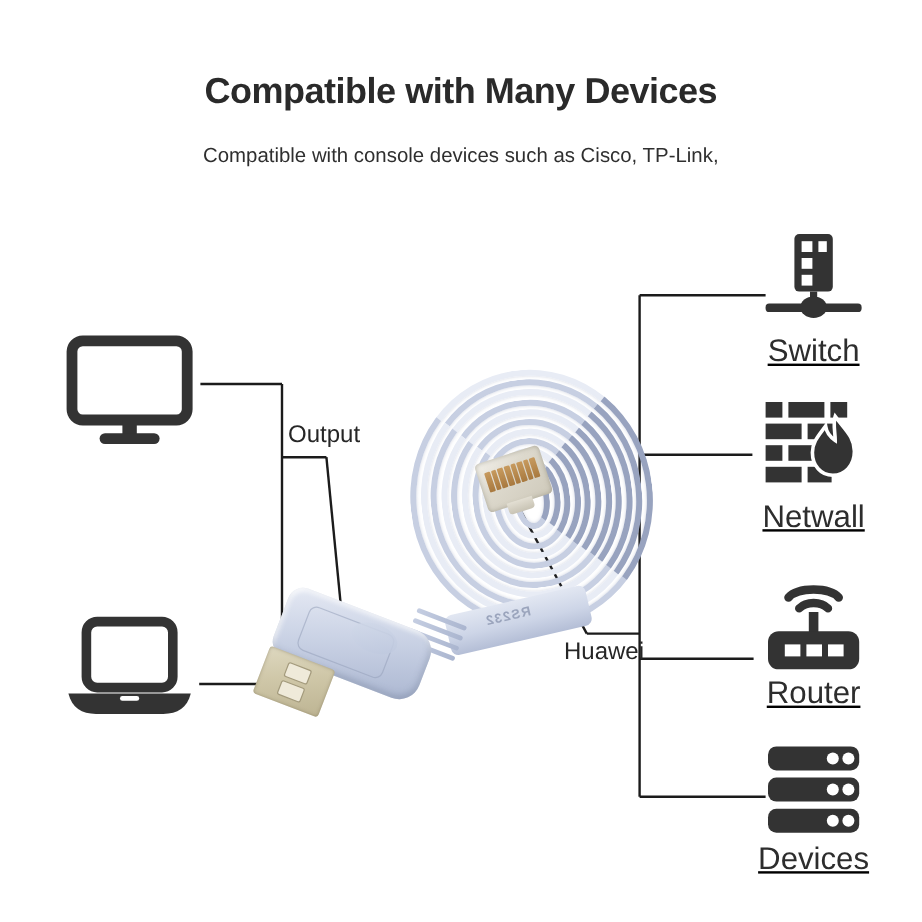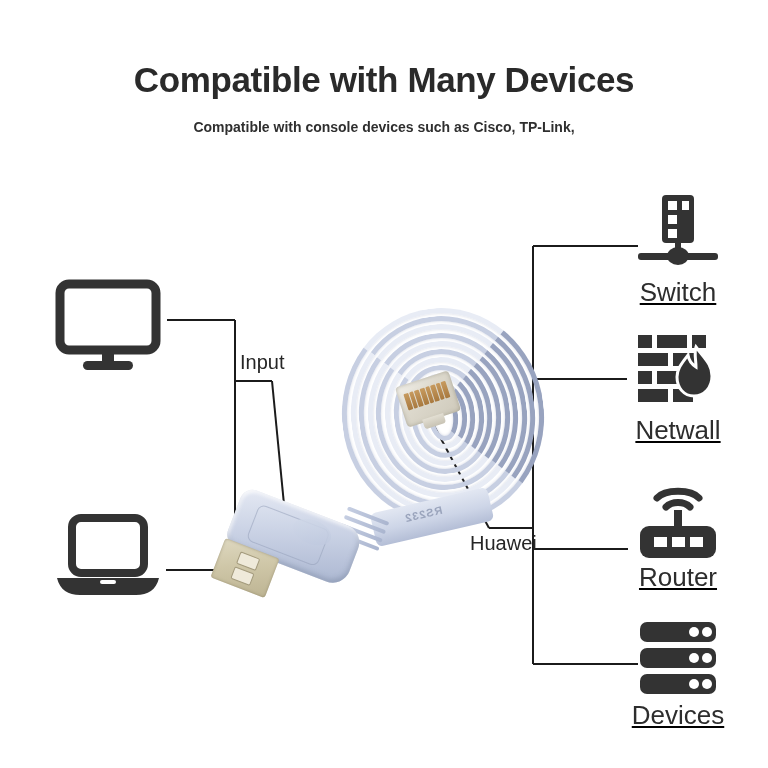--- a/index.html
+++ b/index.html
@@ -20,34 +20,34 @@
     overflow: hidden;
   }
 
   
   .headline {
     position: absolute;
     left: 0;
     top: 59px;
     width: 768px;
     text-align: center;
-    font-size: 35px;
+    font-size: 30px;
     font-weight: bold;
     letter-spacing: -0.4px;
     color: #2a2a2a;
     line-height: 1.18;
   }
   .subhead {
     position: absolute;
     left: 84px;
     top: 118px;
     width: 600px;
     text-align: center;
-    font-size: 14px;
-    font-weight: bold;
+    font-size: 17px;
+    font-weight: normal;
     color: #2f2f2f;
     line-height: 1.42;
   }
 
   
   .node {
     position: absolute;
     text-align: center;
     text-decoration: underline;
   }
@@ -243,21 +243,21 @@
 
       <path d="M533 246 V664"></path>
 
       <path d="M533 246 H638"></path>
       <path d="M533 379 H627"></path>
       <path d="M533 549 H628"></path>
       <path d="M533 664 H638"></path>
     </g>
   </svg>
 
-  <div class="port-label" style="left:240px; top:352px;">Input</div>
+  <div class="port-label" style="left:240px; top:352px;">Output</div>
 
   <div class="port-label" style="left:470px; top:533px;">Huawei</div>
 
   <div id="cable">
 
     <div class="coil-wrap">
 
     <div class="coil" style="left: 0px; top: 0px; width: 202px; height: 215px; border-width: 5px; border-color: rgb(232, 236, 245) rgb(152, 163, 191) rgb(199, 207, 226) rgb(199, 207, 226); box-shadow: rgba(120, 132, 165, 0.35) 0px 0px 3px inset;"></div>
         <div class="coil" style="left: 8.6px; top: 8.17px; width: 184.8px; height: 198.66px; border-width: 5px; border-color: rgb(199, 207, 226) rgb(152, 163, 191) rgb(232, 236, 245) rgb(232, 236, 245); box-shadow: rgba(120, 132, 165, 0.35) 0px 0px 3px inset;"></div>
         <div class="coil" style="left: 17.2px; top: 16.34px; width: 167.6px; height: 182.32px; border-width: 5px; border-color: rgb(232, 236, 245) rgb(152, 163, 191) rgb(199, 207, 226) rgb(199, 207, 226); box-shadow: rgba(120, 132, 165, 0.35) 0px 0px 3px inset;"></div>

